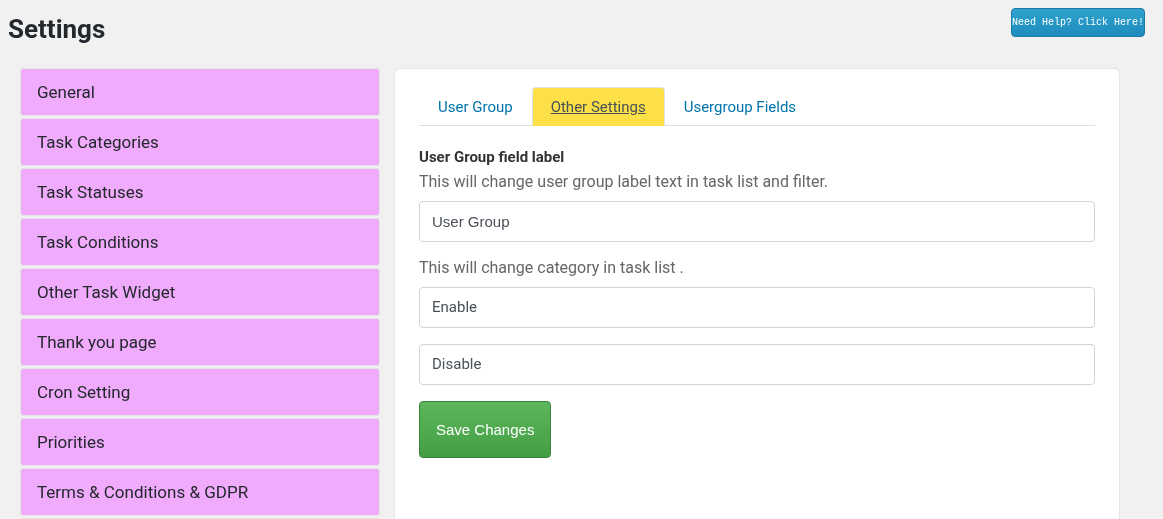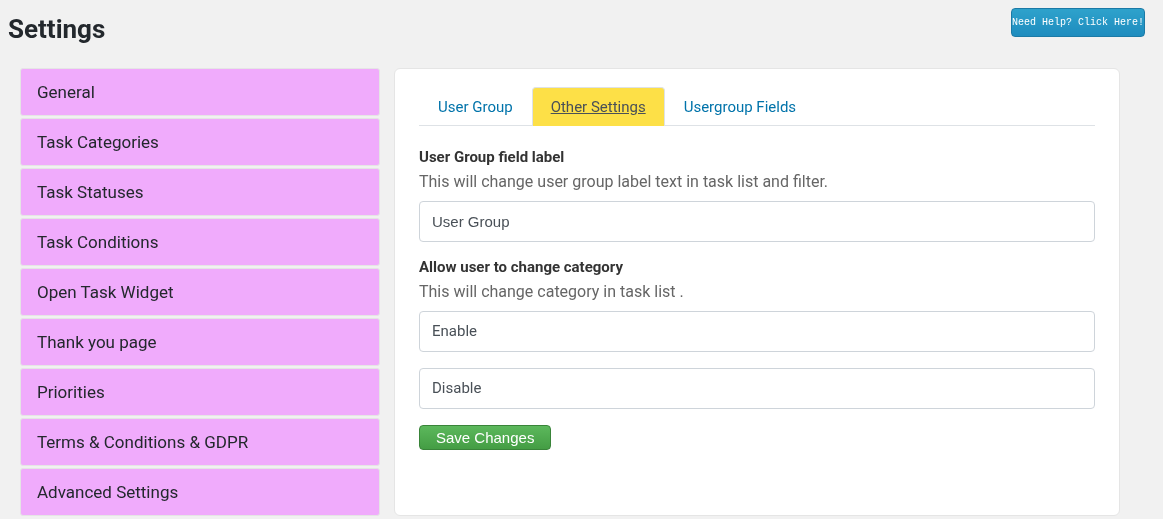--- a/index.html
+++ b/index.html
@@ -110,62 +110,62 @@
     border-radius: 4px;
     line-height: 1.4;
     text-align: left;
   }
   .save-btn {
     background: #449d44;
     background: linear-gradient(to bottom, #5cb85c, #449d44);
     border: 1px solid #398439;
     color: #fff;
     font-size: 15px;
-    padding: 3px 16px;
+    padding: 19px 16px;
     border-radius: 4px;
     cursor: pointer;
   }
 </style>
 </head>
 <body>
 
 <h1 class="page-title">Settings</h1>
 
 <button class="help-button">Need Help? Click Here!</button>
 
 <div class="layout">
 
   <div class="sidebar">
     <div class="sidebar-item">General</div>
     <div class="sidebar-item">Task Categories</div>
     <div class="sidebar-item">Task Statuses</div>
     <div class="sidebar-item">Task Conditions</div>
-    <div class="sidebar-item">Open Task Widget</div>
+    <div class="sidebar-item">Other Task Widget</div>
     <div class="sidebar-item">Thank you page</div>
+    <div class="sidebar-item">Cron Setting</div>
     <div class="sidebar-item">Priorities</div>
     <div class="sidebar-item">Terms &amp; Conditions &amp; GDPR</div>
     <div class="sidebar-item">Advanced Settings</div>
   </div>
 
   <div class="main-panel">
 
     <div class="tabs">
       <div class="tab">User Group</div>
       <div class="tab active">Other Settings</div>
       <div class="tab">Usergroup Fields</div>
     </div>
 
     <div class="form-group">
       <label class="form-label">User Group field label</label>
       <div class="form-desc">This will change user group label text in task list and filter.</div>
       <input type="text" class="form-control" value="User Group" style="">
     </div>
 
     <div class="form-group">
-      <label class="form-label">Allow user to change category</label>
       <div class="form-desc">This will change category in task list .</div>
       <div class="form-control">Enable</div>
     </div>
 
     <div class="form-group">
       <div class="form-control">Disable</div>
     </div>
 
     <button class="save-btn">Save Changes</button>
 

